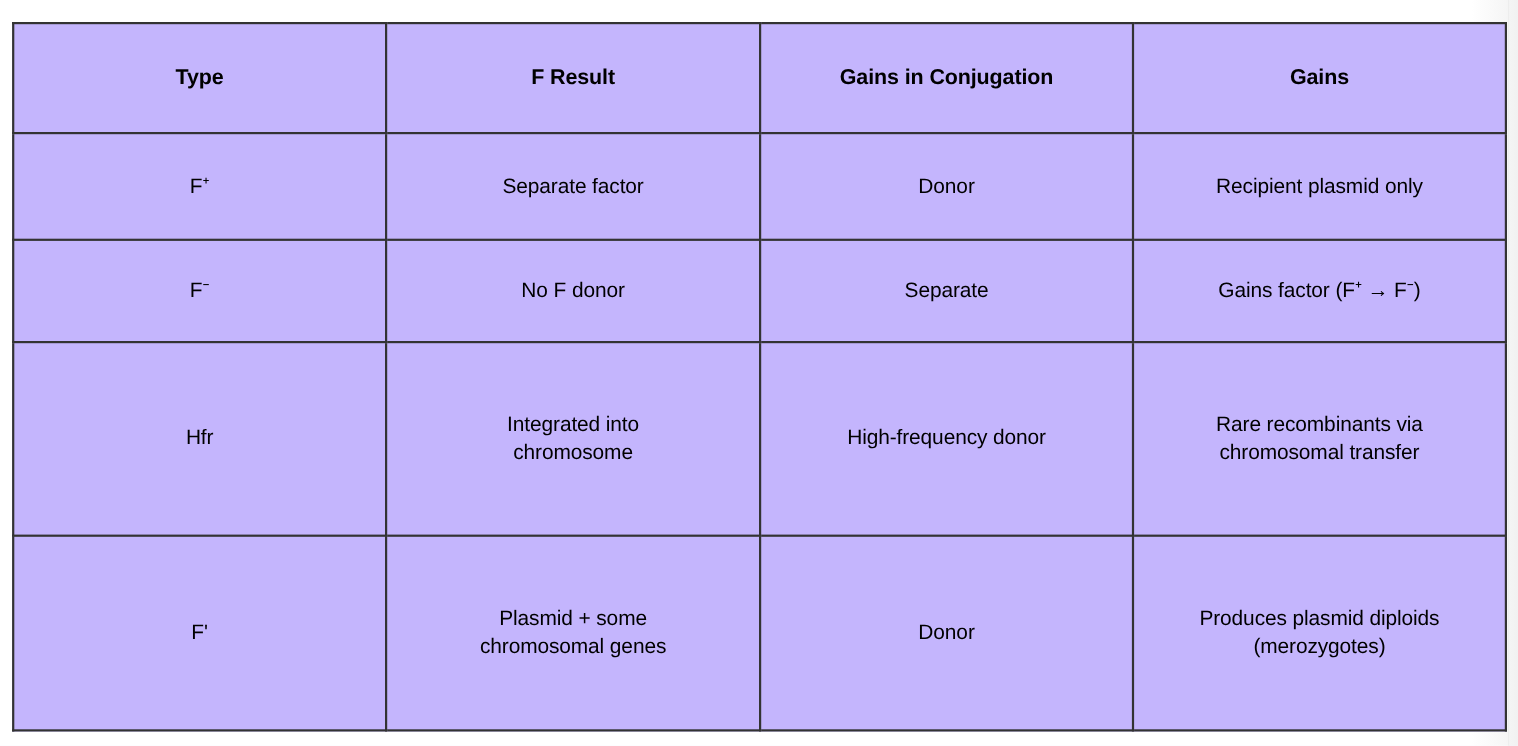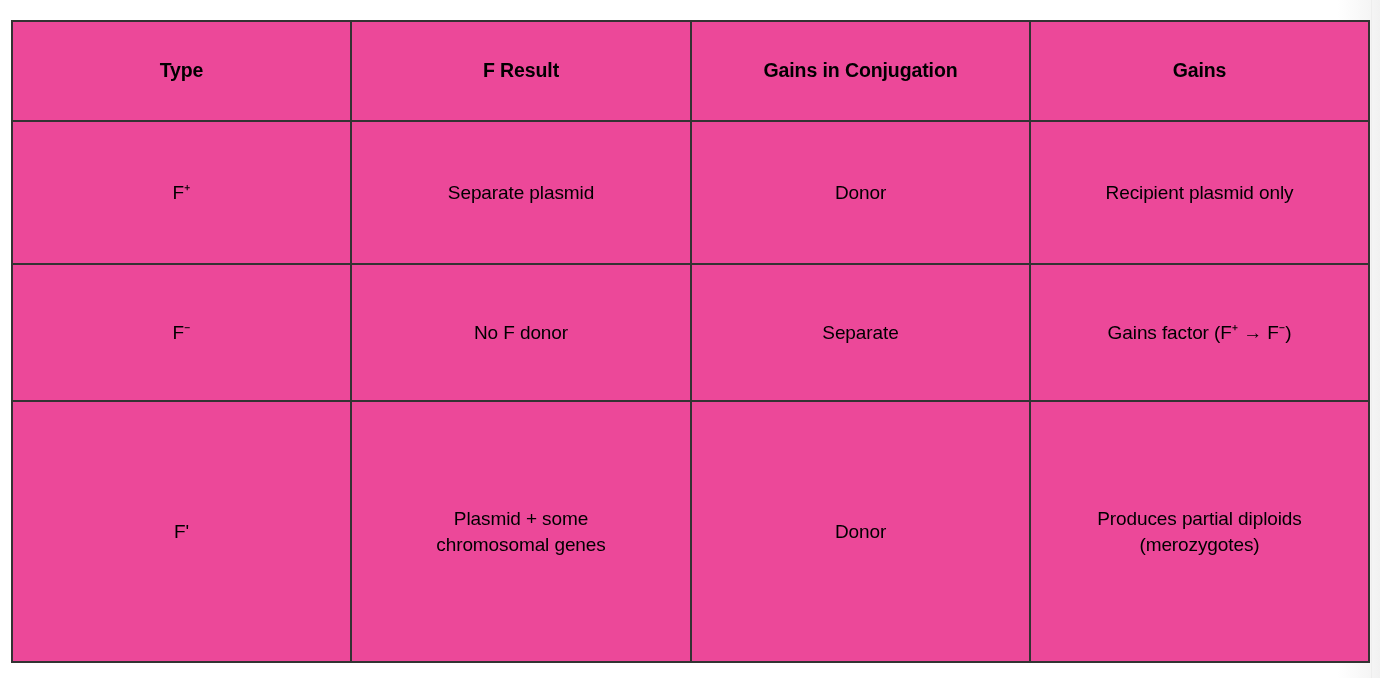--- a/index.html
+++ b/index.html
@@ -48,21 +48,21 @@
     top: 20px;
     width: 1357px;
     height: 643px;
   }
 
   table.conjugation-table {
     border-collapse: collapse;
     width: 1357px;
     height: 643px;
     table-layout: fixed;
-    background: #ec4899;
+    background: #c4b5fd;
   }
 
   table.conjugation-table th,
   table.conjugation-table td {
     border: 2px solid #333333;
     text-align: center;
     vertical-align: middle;
     color: #000000;
     padding: 6px 10px;
     line-height: 1.32;
@@ -128,21 +128,21 @@
           <span class="cell-text">Gains</span>
         </th>
       </tr>
     </thead>
     <tbody>
       <tr class="row-1">
         <td>
           <span class="cell-text">F⁺</span>
         </td>
         <td>
-          <span class="cell-text">Separate plasmid</span>
+          <span class="cell-text">Separate factor</span>
         </td>
         <td>
           <span class="cell-text">Donor</span>
         </td>
         <td>
           <span class="cell-text">Recipient plasmid only</span>
         </td>
       </tr>
       <tr class="row-2">
         <td>
@@ -151,31 +151,47 @@
         <td>
           <span class="cell-text">No F donor</span>
         </td>
         <td>
           <span class="cell-text">Separate</span>
         </td>
         <td>
           <span class="cell-text">Gains factor (F⁺ → F⁻)</span>
         </td>
       </tr>
+      <tr class="row-3">
+        <td>
+          <span class="cell-text">Hfr</span>
+        </td>
+        <td>
+          <span class="cell-text">Integrated into
+chromosome</span>
+        </td>
+        <td>
+          <span class="cell-text">High-frequency donor</span>
+        </td>
+        <td>
+          <span class="cell-text">Rare recombinants via
+chromosomal transfer</span>
+        </td>
+      </tr>
       <tr class="row-4">
         <td>
           <span class="cell-text">F'</span>
         </td>
         <td>
           <span class="cell-text">Plasmid + some
 chromosomal genes</span>
         </td>
         <td>
           <span class="cell-text">Donor</span>
         </td>
         <td>
-          <span class="cell-text">Produces partial diploids
+          <span class="cell-text">Produces plasmid diploids
 (merozygotes)</span>
         </td>
       </tr>
     </tbody>
   </table>
 </div>
 
 </body></html>

